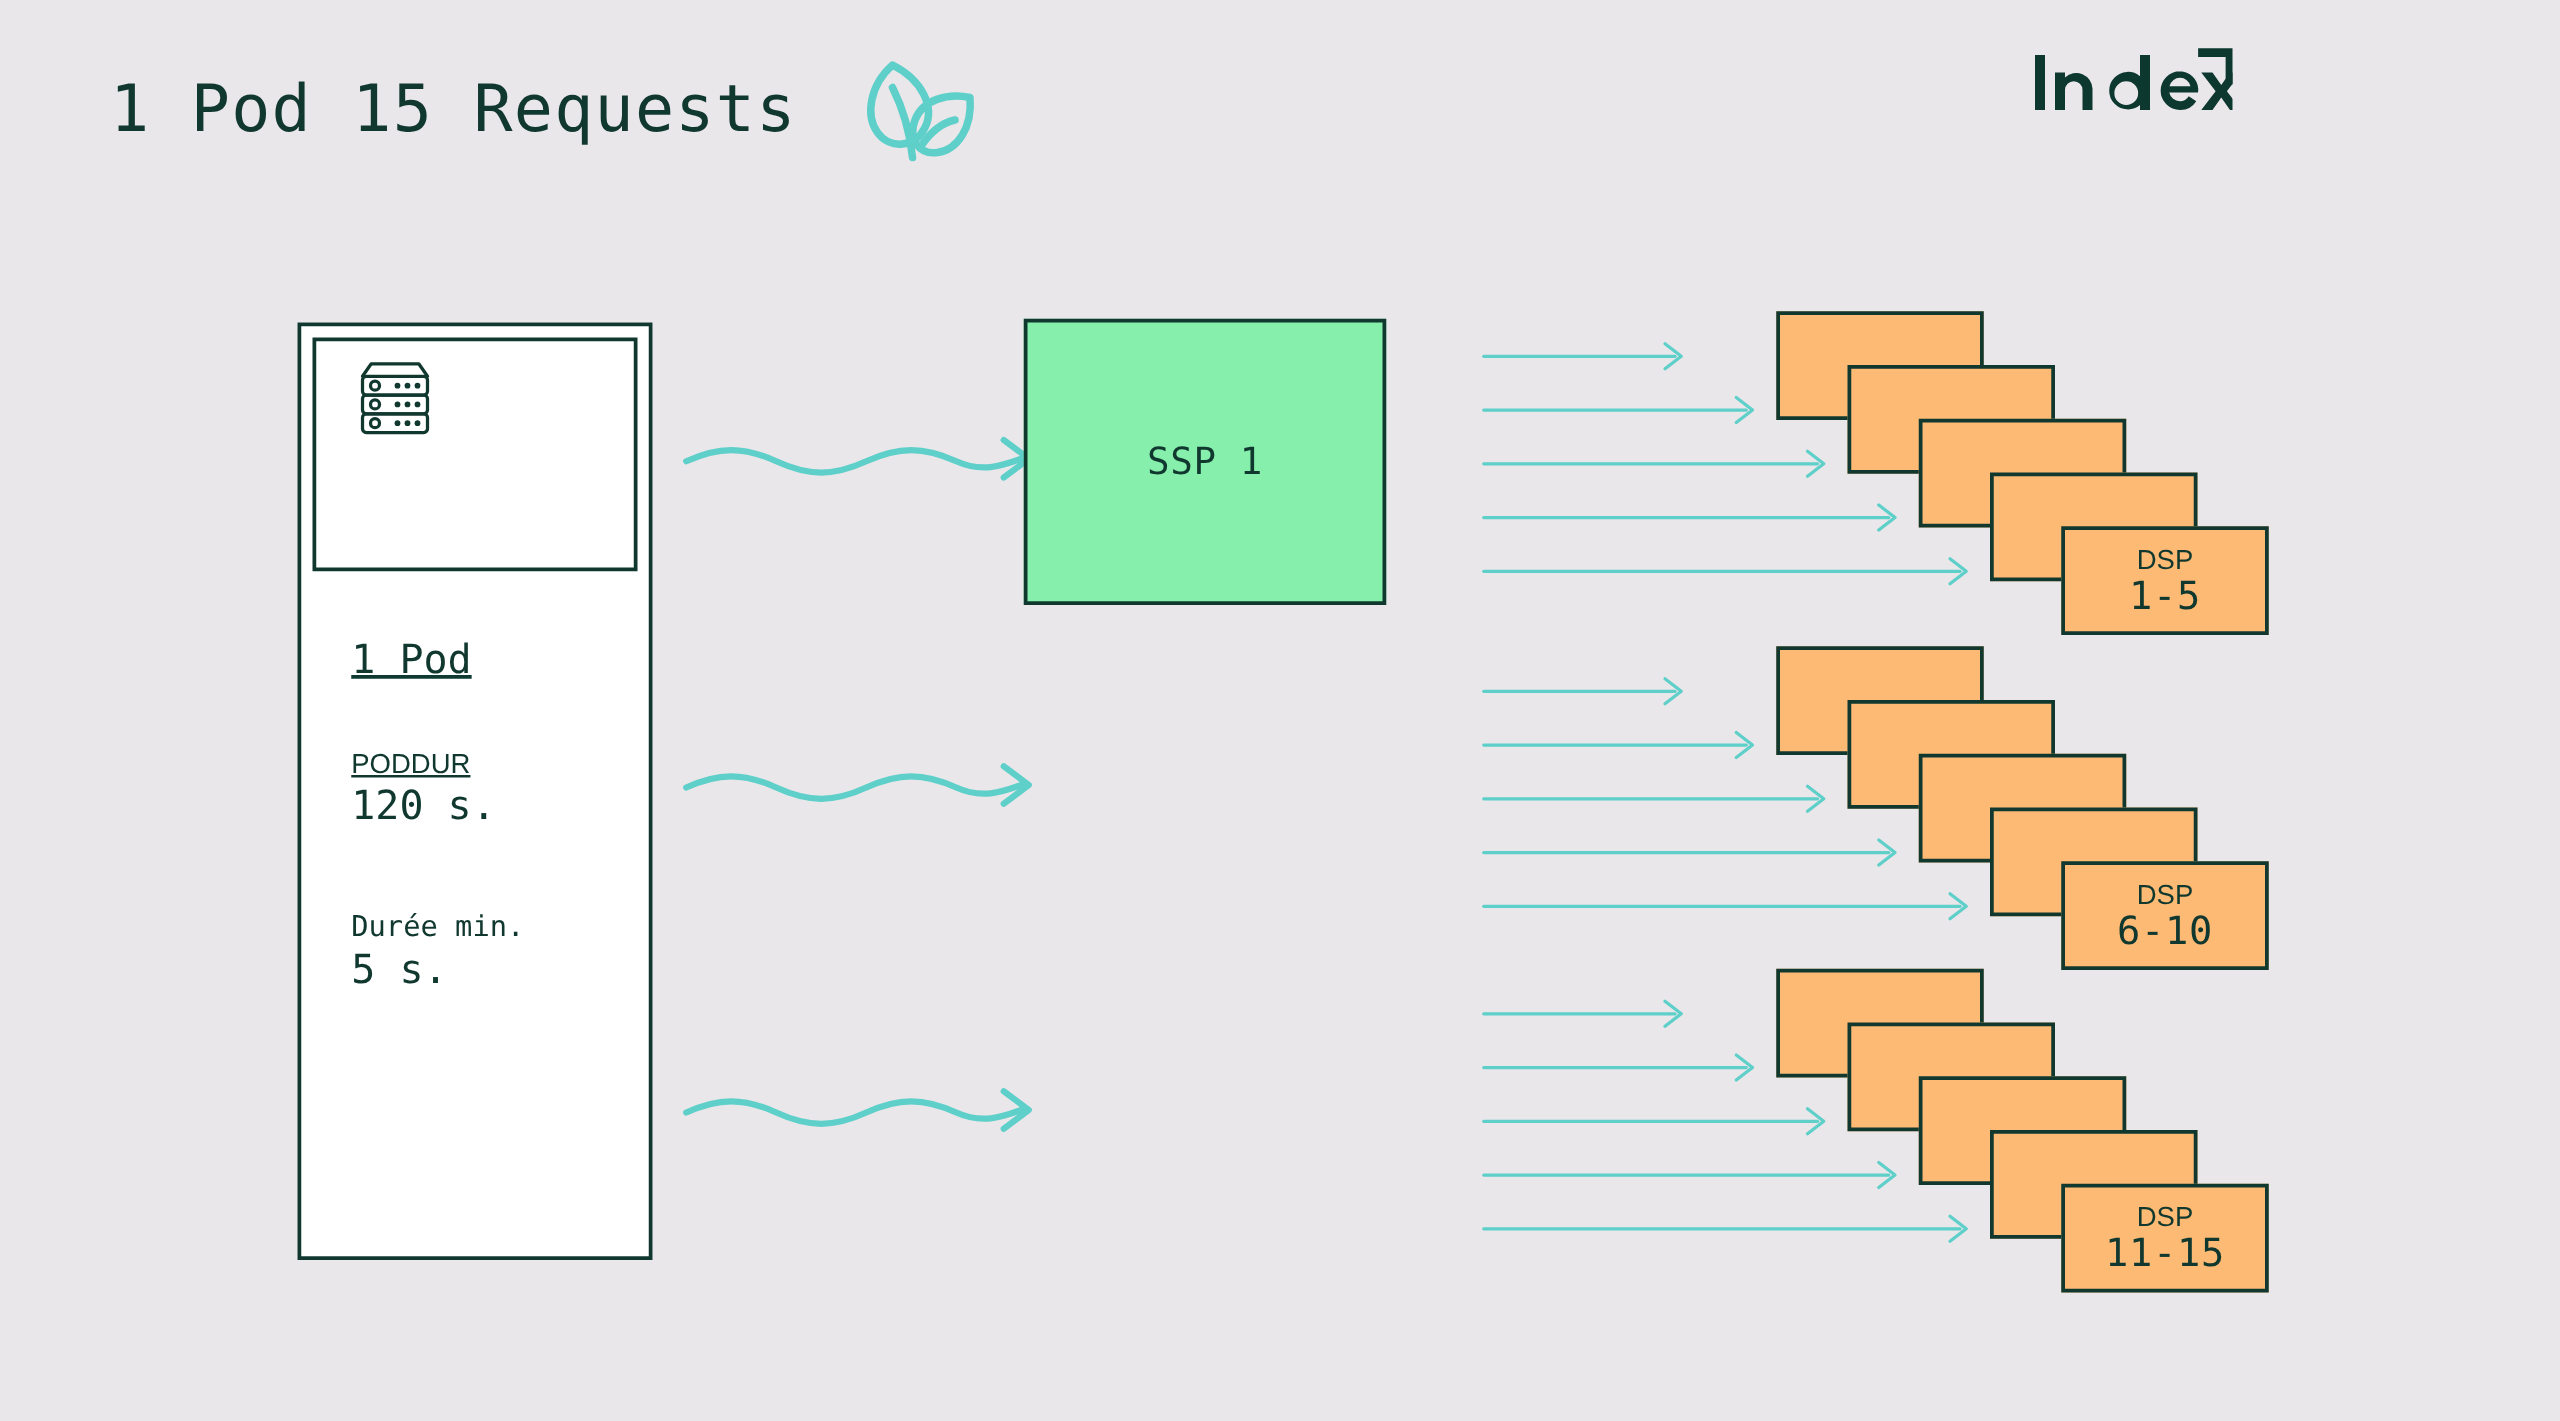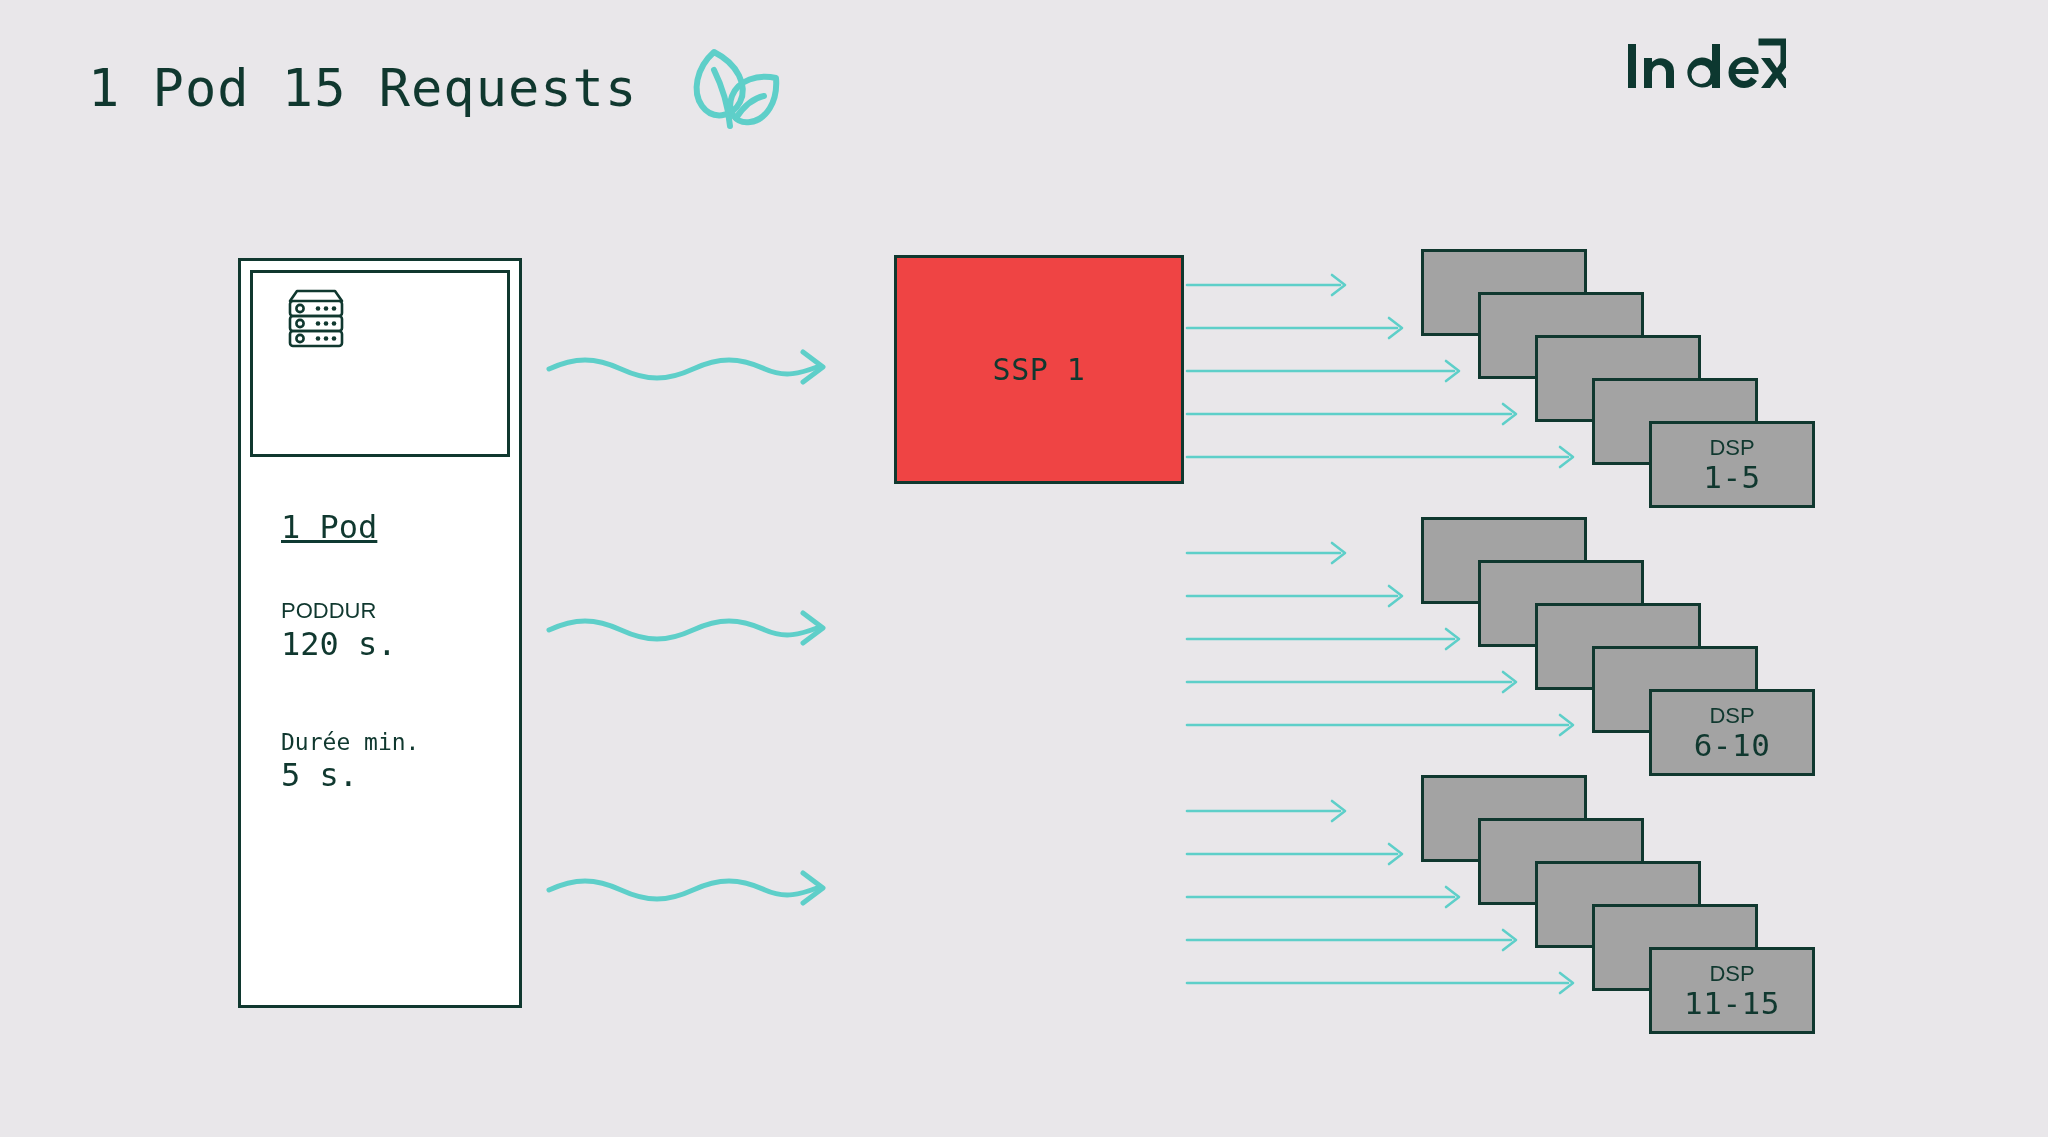--- a/index.html
+++ b/index.html
@@ -98,39 +98,40 @@
     line-height: 38px;
     color: #10382f;
     white-space: nowrap;
   }
   .pod-stat .stat-label-sans {
     font-family: "Liberation Sans", sans-serif;
     font-size: 22px;
     line-height: 28px;
     color: #10382f;
     white-space: nowrap;
+    text-decoration: underline;
   }
   .pod-stat .stat-label-mono {
     font-family: "DejaVu Sans Mono", monospace;
     font-size: 23px;
     line-height: 28px;
     color: #10382f;
     white-space: nowrap;
   }
   .pod-stat-0 { top: 508px; text-decoration: underline; }
   .pod-stat-1 { top: 597px; }
   .pod-stat-2 { top: 728px; }
 
   
   .ssp-box {
     position: absolute;
-    left: 894px;
+    left: 819px;
     width: 290px;
     height: 229px;
-    background: #ef4444;
+    background: #86efac;
     border: 3px solid #10382f;
     box-sizing: border-box;
     display: flex;
     align-items: center;
     justify-content: center;
   }
   .ssp-box .ssp-label {
     font-family: "DejaVu Sans Mono", monospace;
     font-size: 30px;
     color: #10382f;
@@ -159,21 +160,21 @@
     height: 255px;
   }
   .dsp-0 { top: 249px; }
   .dsp-1 { top: 517px; }
   .dsp-2 { top: 775px; }
 
   .dsp-card {
     position: absolute;
     width: 166px;
     height: 87px;
-    background: #a3a3a3;
+    background: #fdba74;
     border: 3px solid #10382f;
     box-sizing: border-box;
   }
   .dsp-card.c0 { left: 0px;   top: 0px;   z-index: 1; }
   .dsp-card.c1 { left: 57px;  top: 43px;  z-index: 2; }
   .dsp-card.c2 { left: 114px; top: 86px;  z-index: 3; }
   .dsp-card.c3 { left: 171px; top: 129px; z-index: 4; }
   .dsp-card.c4 {
     left: 228px; top: 172px; z-index: 5;
     display: flex;

